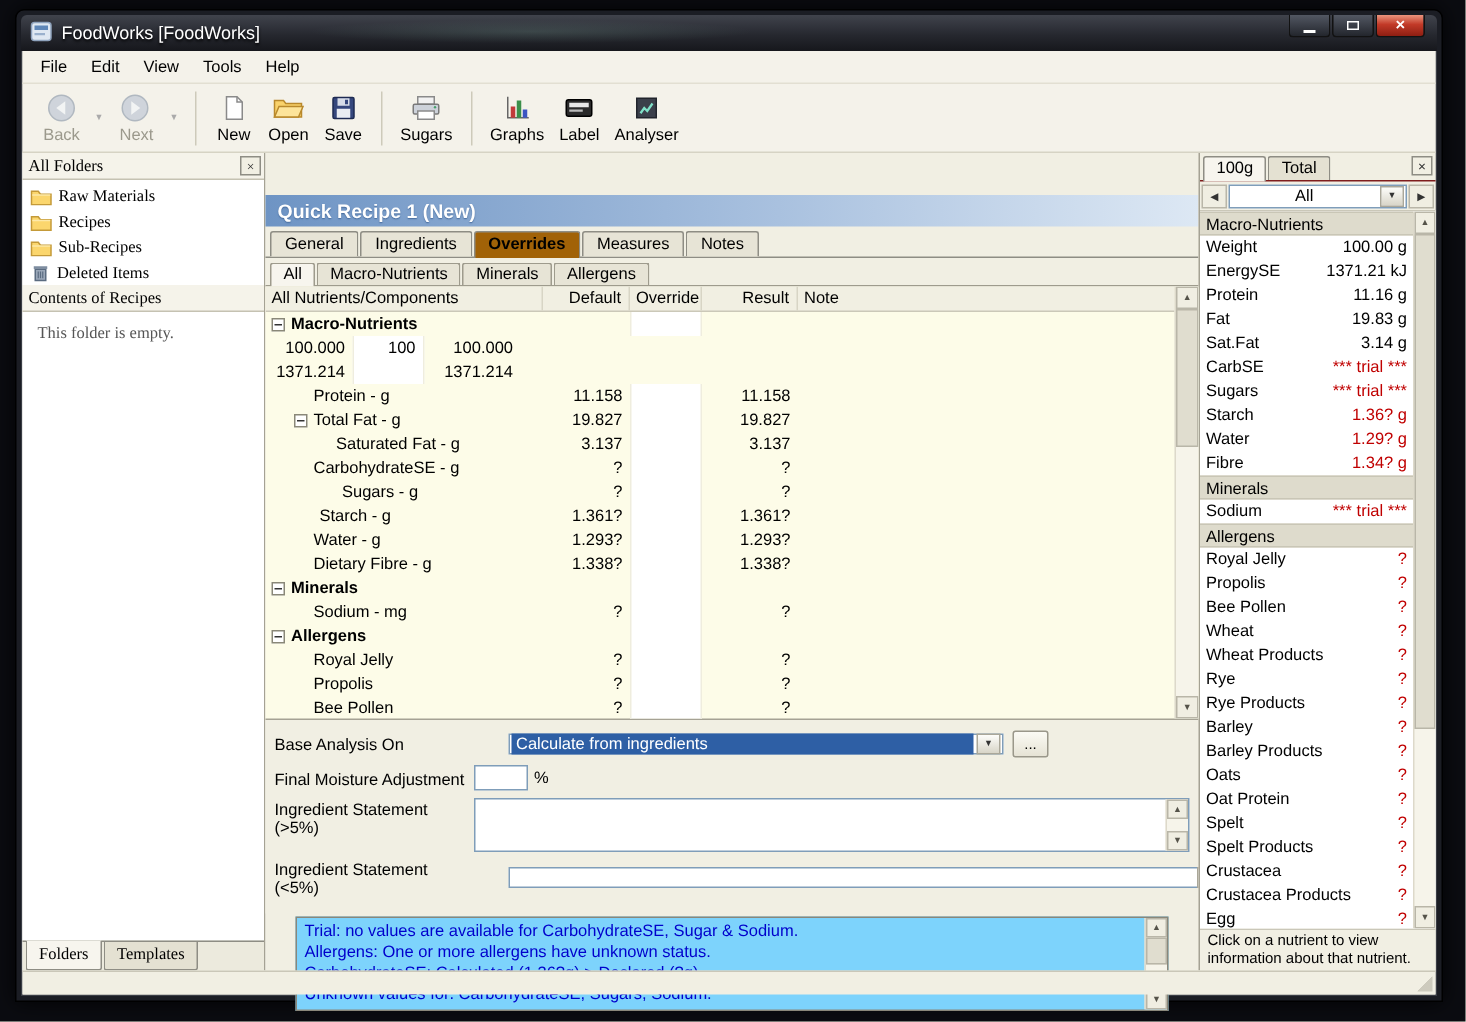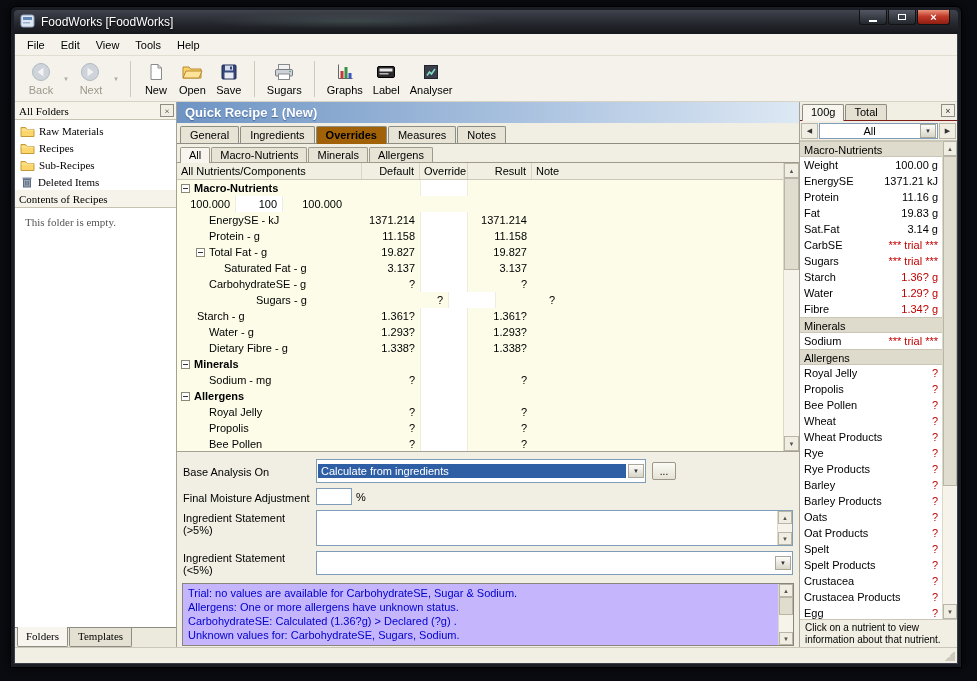--- a/index.html
+++ b/index.html
@@ -42,21 +42,21 @@
   .folder-list { flex:0 0 70px; background:#fff; padding-top:2px; }
   .folder-item { height:17px; display:flex; align-items:center; padding-left:5px; }
   .folder-item .ficon { margin-right:4px; display:flex; }
   .folder-contents { flex:1; background:#fff; padding:8px 0 0 10px; color:#555; }
   .btabs { height:20px; flex:0 0 20px; display:flex; border-top:1px solid #8e8d84; background:#eceadd; padding:0 2px; }
   .btab { border:1px solid #8e8d84; border-top:none; border-radius:0 0 2px 2px; padding:2px 8px; background:#e4e1d2; margin-right:1px; }
   .btab.active { background:#f7f5ee; margin-top:-1px; padding-top:3px; }
 
   
   .main-panel { flex:1; display:flex; flex-direction:column; background:#f1efe3; min-width:0; }
-  .recipe-title { height:21px; flex:0 0 21px; background:linear-gradient(90deg,#6e94c4,#a9c1df 55%,#dde8f4); color:#fff; font-weight:bold; font-size:13px; line-height:21px; padding-left:8px; text-shadow:0 1px 1px #44699a; }
+  .recipe-title { height:21px; flex:0 0 21px; background:linear-gradient(90deg,#6e94c4,#a9c1df 55%,#dde8f4); color:#fff; font-weight:bold; font-size:13px; line-height:21px; padding-left:8px; text-shadow:0 1px 1px #44699a;margin-top:28px; }
   .tabs { height:21px; flex:0 0 21px; display:flex; align-items:flex-end; padding:2px 3px 0; border-bottom:1px solid #8e8d84; }
   .tab { border:1px solid #8e8d84; border-bottom:none; border-radius:2px 2px 0 0; padding:2px 9px 2px; background:#e7e4d6; margin-right:1px; white-space:nowrap; }
   .tab.active { background:#a16207; font-weight:bold; margin-bottom:-1px; padding-bottom:3px; }
   .subtabs { height:19px; flex:0 0 19px; display:flex; align-items:flex-end; padding:2px 3px 0; border-bottom:1px solid #9e9b8d; background:#f1efe3; }
   .subtab { border:1px solid #9e9b8d; border-bottom:none; border-radius:2px 2px 0 0; padding:1px 8px; background:#e7e4d6; margin-right:1px; white-space:nowrap; }
   .subtab.active { background:#f7f5ee; margin-bottom:-1px; padding-bottom:2px; }
 
   .grid { position:relative; height:289px; flex:0 0 289px; border-bottom:1px solid #a5a294; background:#fdfce8; overflow:hidden; }
   .grid-header { display:flex; height:17px; background:#f1efe2; border-bottom:1px solid #cbc8b8; margin-right:16px; }
   .gh { border-right:1px solid #d8d5c5; padding:2px 5px 0 4px; white-space:nowrap; overflow:hidden; }
@@ -83,32 +83,32 @@
   .vscroll.w15 { width:15px; }
   .sb-btn { height:15px; flex:0 0 15px; background:#f0eee2; border:1px solid #b9b6a8; color:#55534a; font-size:6px; display:flex; align-items:center; justify-content:center; }
   .sb-track { flex:1; position:relative; }
   .sb-thumb { position:absolute; left:0; right:0; top:0; background:#e0ddcf; border:1px solid #b9b6a8; }
 
   
   .form-area { height:129px; flex:0 0 129px; padding:7px 8px 0 6px; background:#f1efe3; }
   .form-row { display:flex; align-items:center; margin-bottom:5px; }
   .form-row.top { align-items:flex-start; }
   .flabel { width:133px; flex:0 0 133px; padding-top:2px; }
-  .combo { height:24px; background:#fff; border:1px solid #7f9db9; display:flex; align-items:center; }
+  .combo { height:14px; background:#fff; border:1px solid #7f9db9; display:flex; align-items:center;margin-left:23px; }
   .combo-sel { flex:1; height:14px; line-height:14px; background:#2e5fa5; color:#fff; margin:1px; padding:0 3px; white-space:nowrap; overflow:hidden; }
   .combo-plain { flex:1; height:14px; line-height:14px; margin:1px; padding:0 3px; }
   .combo-arrow { width:16px; height:14px; margin:1px; background:linear-gradient(180deg,#fdfdfa,#d8d5c8); border:1px solid #aaa799; font-size:6px; display:flex; align-items:center; justify-content:center; color:#333; flex:0 0 16px; }
   .combo.base { width:330px; flex:0 0 330px; }
   .dots { width:24px; height:18px; margin-left:6px; background:linear-gradient(180deg,#fbfaf4,#e6e3d5); border:1px solid #9a978a; border-radius:2px; font-size:10px; text-align:center; font-family:"Liberation Sans", sans-serif; }
   .tinput { width:36px; height:17px; border:1px solid #7f9db9; background:#fff; padding:0 2px; font:11px "Liberation Sans", sans-serif; }
   .unit { margin-left:4px; }
   .mlbox { width:477px; flex:0 0 477px; height:36px; background:#fff; border:1px solid #7f9db9; position:relative; }
   .combo.lt5 { width:477px; flex:0 0 477px; }
 
-  .messages { margin:2px 5px 0; height:63px; flex:0 0 63px; background:#c4b5fd; border:1px solid #8a877a; position:relative; padding:2px 20px 2px 5px; overflow:hidden; }
+  .messages { margin:2px 20px 0; height:63px; flex:0 0 63px; background:#7dd3fc; border:1px solid #8a877a; position:relative; padding:2px 20px 2px 5px; overflow:hidden; }
   .msg { color:#0000cc; line-height:14px; white-space:nowrap; }
 
   
   .right-panel { flex:0 0 158px; width:158px; border-left:1px solid #a5a294; background:#f1efe3; display:flex; flex-direction:column; }
   .rtabs { height:19px; flex:0 0 19px; display:flex; align-items:flex-end; padding:2px 2px 0; border-bottom:1px solid #7f1d1d; position:relative; }
   .rtab { border:1px solid #8e8d84; border-bottom:none; border-radius:2px 2px 0 0; padding:1px 8px 2px; background:#e4e1d2; margin-right:1px; }
   .rtab.active { background:#f7f5ee; margin-bottom:-1px; padding-bottom:3px; }
   .rnav { height:19px; flex:0 0 19px; display:flex; align-items:center; padding:1px 1px; }
   .rarrow { width:17px; flex:0 0 17px; height:16px; background:#f0eee2; border:1px solid #b9b6a8; font-size:7px; display:flex; align-items:center; justify-content:center; color:#333; }
   .rfilter { flex:1; height:16px; margin:0 1px; }
@@ -354,23 +354,20 @@
                 <div class="gc num result"></div>
                 <div class="gc note"></div>
               </div>
               <div class="grow">
                 <div class="gc num default">100.000</div>
                 <div class="gc num override">100</div>
                 <div class="gc num result">100.000</div>
                 <div class="gc note"></div>
               </div>
               <div class="grow">
-                <div class="gc name" style="padding-left: 32px;">
-                  <span>EnergySE - kJ</span>
-                </div>
                 <div class="gc num default">1371.214</div>
                 <div class="gc num override"></div>
                 <div class="gc num result">1371.214</div>
                 <div class="gc note"></div>
               </div>
               <div class="grow">
                 <div class="gc name" style="padding-left: 32px;">
                   <span>Protein - g</span>
                 </div>
                 <div class="gc num default">11.158</div>
@@ -400,30 +397,30 @@
               <div class="grow">
                 <div class="gc name" style="padding-left: 32px;">
                   <span>CarbohydrateSE - g</span>
                 </div>
                 <div class="gc num default">?</div>
                 <div class="gc num override"></div>
                 <div class="gc num result">?</div>
                 <div class="gc note"></div>
               </div>
               <div class="grow">
-                <div class="gc name" style="padding-left: 51px; margin-left: 28px;">
+                <div class="gc name" style="padding-left: 51px;">
                   <span>Sugars - g</span>
                 </div>
                 <div class="gc num default">?</div>
                 <div class="gc num override"></div>
                 <div class="gc num result">?</div>
                 <div class="gc note"></div>
               </div>
               <div class="grow">
-                <div class="gc name" style="padding-left: 20px;">
+                <div class="gc name" style="padding-left: 36px;">
                   <span>Starch - g</span>
                 </div>
                 <div class="gc num default">1.361?</div>
                 <div class="gc num override"></div>
                 <div class="gc num result">1.361?</div>
                 <div class="gc note"></div>
               </div>
               <div class="grow">
                 <div class="gc name" style="padding-left: 32px;">
                   <span>Water - g</span>
@@ -661,21 +658,21 @@
               </div>
               <div class="nrow">
                 <span class="nl">Barley Products</span>
                 <span class="nv red">?</span>
               </div>
               <div class="nrow">
                 <span class="nl">Oats</span>
                 <span class="nv red">?</span>
               </div>
               <div class="nrow">
-                <span class="nl">Oat Products</span>
+                <span class="nl">Oat Protein</span>
                 <span class="nv red">?</span>
               </div>
               <div class="nrow">
                 <span class="nl">Spelt</span>
                 <span class="nv red">?</span>
               </div>
               <div class="nrow">
                 <span class="nl">Spelt Products</span>
                 <span class="nv red">?</span>
               </div>

